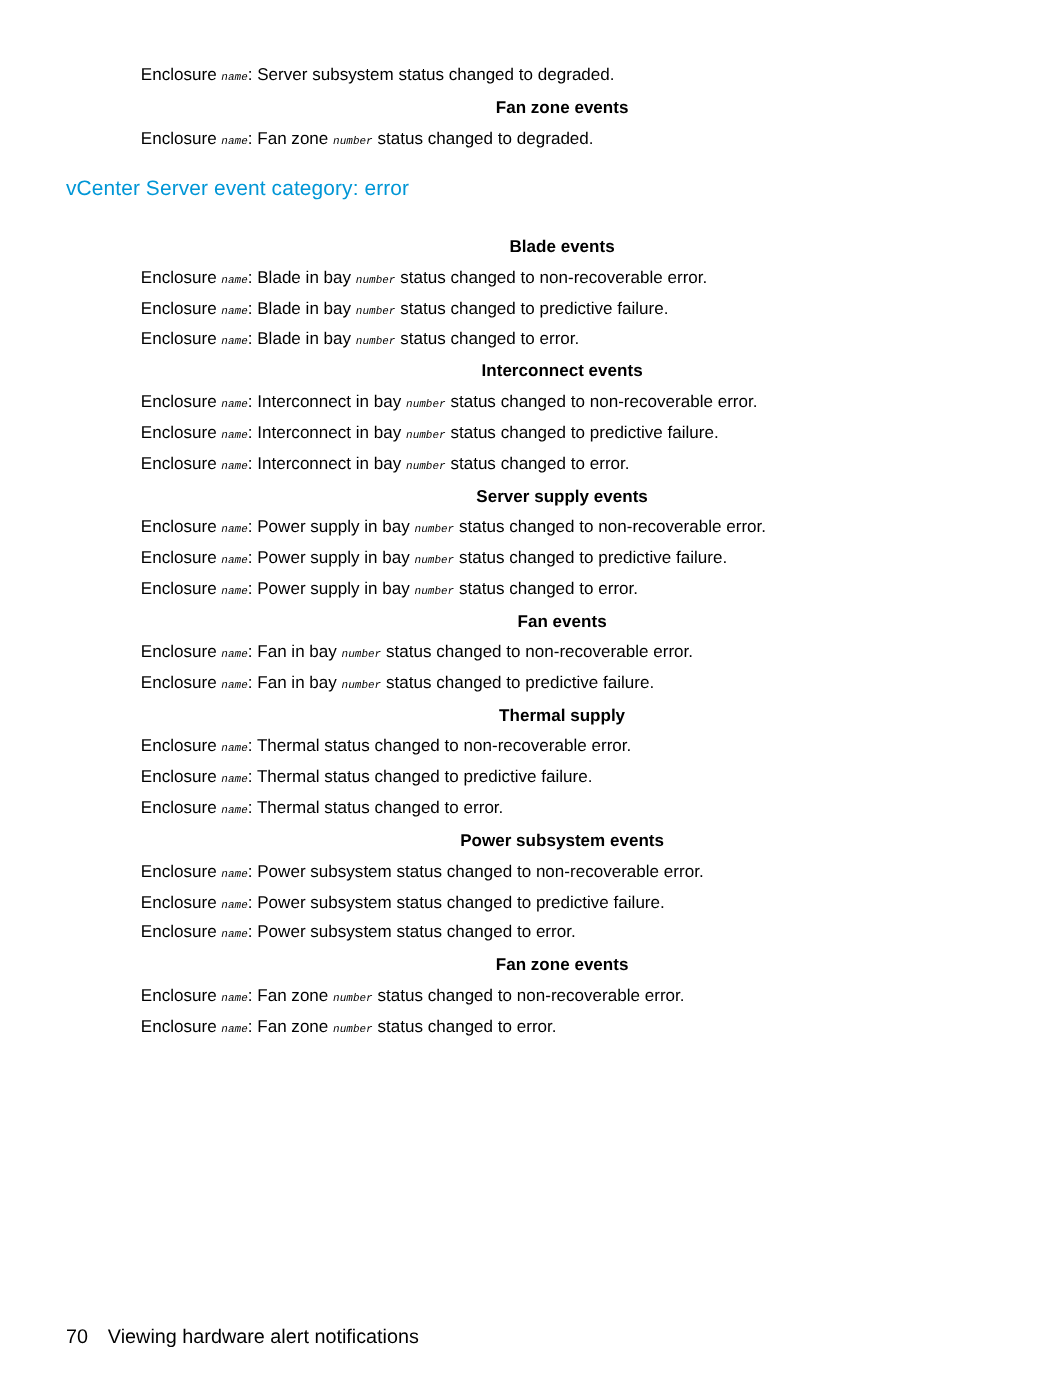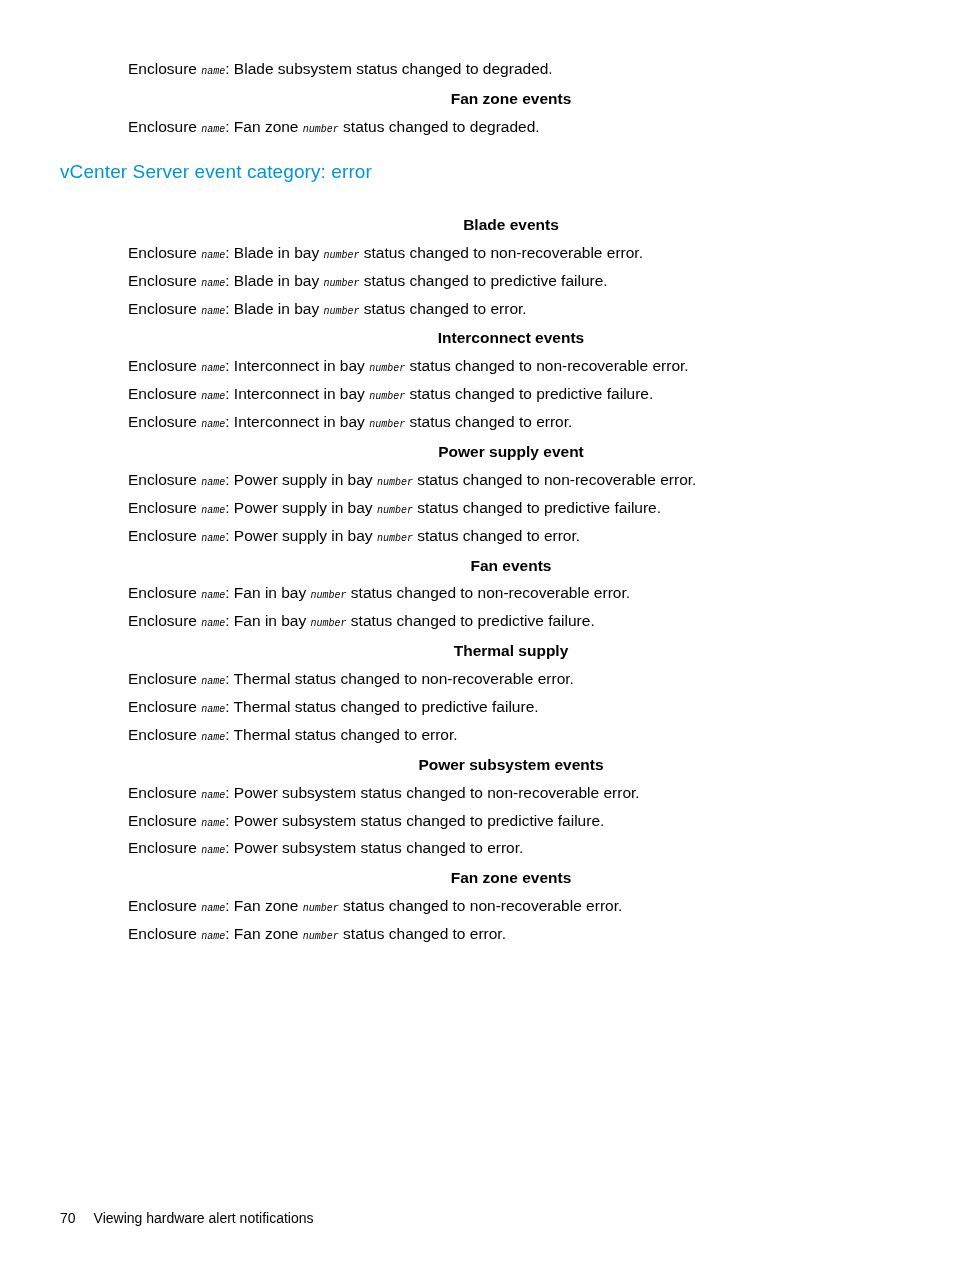--- a/index.html
+++ b/index.html
@@ -41,50 +41,50 @@
   }
   .mono {
     font-family: "Courier New", monospace;
     font-style: italic;
     font-size: 10px;
   }
   .footer {
     position: absolute;
     bottom: 40px;
     left: 60px;
-    font-size: 14px;
+    font-size: 18px;
   }
   .footer .pagenum {
     margin-right: 18px;
   }
 </style>
 </head>
 <body>
 
 <div class="page">
   <div class="content">
 
-    <div class="line"><span>Enclosure </span><span class="mono">name</span><span>: Blade subsystem status changed to degraded.</span></div>
+    <div class="line"><span>Enclosure </span><span class="mono">name</span><span>: Server subsystem status changed to degraded.</span></div>
 
     <div class="bold-head">Fan zone events</div>
     <div class="line"><span>Enclosure </span><span class="mono">name</span><span>: Fan zone </span><span class="mono">number</span><span> status changed to degraded.</span></div>
 
     <div class="heading-blue">vCenter Server event category: error</div>
 
     <div class="bold-head">Blade events</div>
     <div class="line"><span>Enclosure </span><span class="mono">name</span><span>: Blade in bay </span><span class="mono">number</span><span> status changed to non-recoverable error.</span></div>
     <div class="line"><span>Enclosure </span><span class="mono">name</span><span>: Blade in bay </span><span class="mono">number</span><span> status changed to predictive failure.</span></div>
     <div class="line"><span>Enclosure </span><span class="mono">name</span><span>: Blade in bay </span><span class="mono">number</span><span> status changed to error.</span></div>
 
     <div class="bold-head">Interconnect events</div>
     <div class="line"><span>Enclosure </span><span class="mono">name</span><span>: Interconnect in bay </span><span class="mono">number</span><span> status changed to non-recoverable error.</span></div>
     <div class="line"><span>Enclosure </span><span class="mono">name</span><span>: Interconnect in bay </span><span class="mono">number</span><span> status changed to predictive failure.</span></div>
     <div class="line"><span>Enclosure </span><span class="mono">name</span><span>: Interconnect in bay </span><span class="mono">number</span><span> status changed to error.</span></div>
 
-    <div class="bold-head">Power supply event</div>
+    <div class="bold-head">Server supply events</div>
     <div class="line"><span>Enclosure </span><span class="mono">name</span><span>: Power supply in bay </span><span class="mono">number</span><span> status changed to non-recoverable error.</span></div>
     <div class="line"><span>Enclosure </span><span class="mono">name</span><span>: Power supply in bay </span><span class="mono">number</span><span> status changed to predictive failure.</span></div>
     <div class="line"><span>Enclosure </span><span class="mono">name</span><span>: Power supply in bay </span><span class="mono">number</span><span> status changed to error.</span></div>
 
     <div class="bold-head">Fan events</div>
     <div class="line"><span>Enclosure </span><span class="mono">name</span><span>: Fan in bay </span><span class="mono">number</span><span> status changed to non-recoverable error.</span></div>
     <div class="line"><span>Enclosure </span><span class="mono">name</span><span>: Fan in bay </span><span class="mono">number</span><span> status changed to predictive failure.</span></div>
 
     <div class="bold-head">Thermal supply</div>
     <div class="line"><span>Enclosure </span><span class="mono">name</span><span>: Thermal status changed to non-recoverable error.</span></div>

